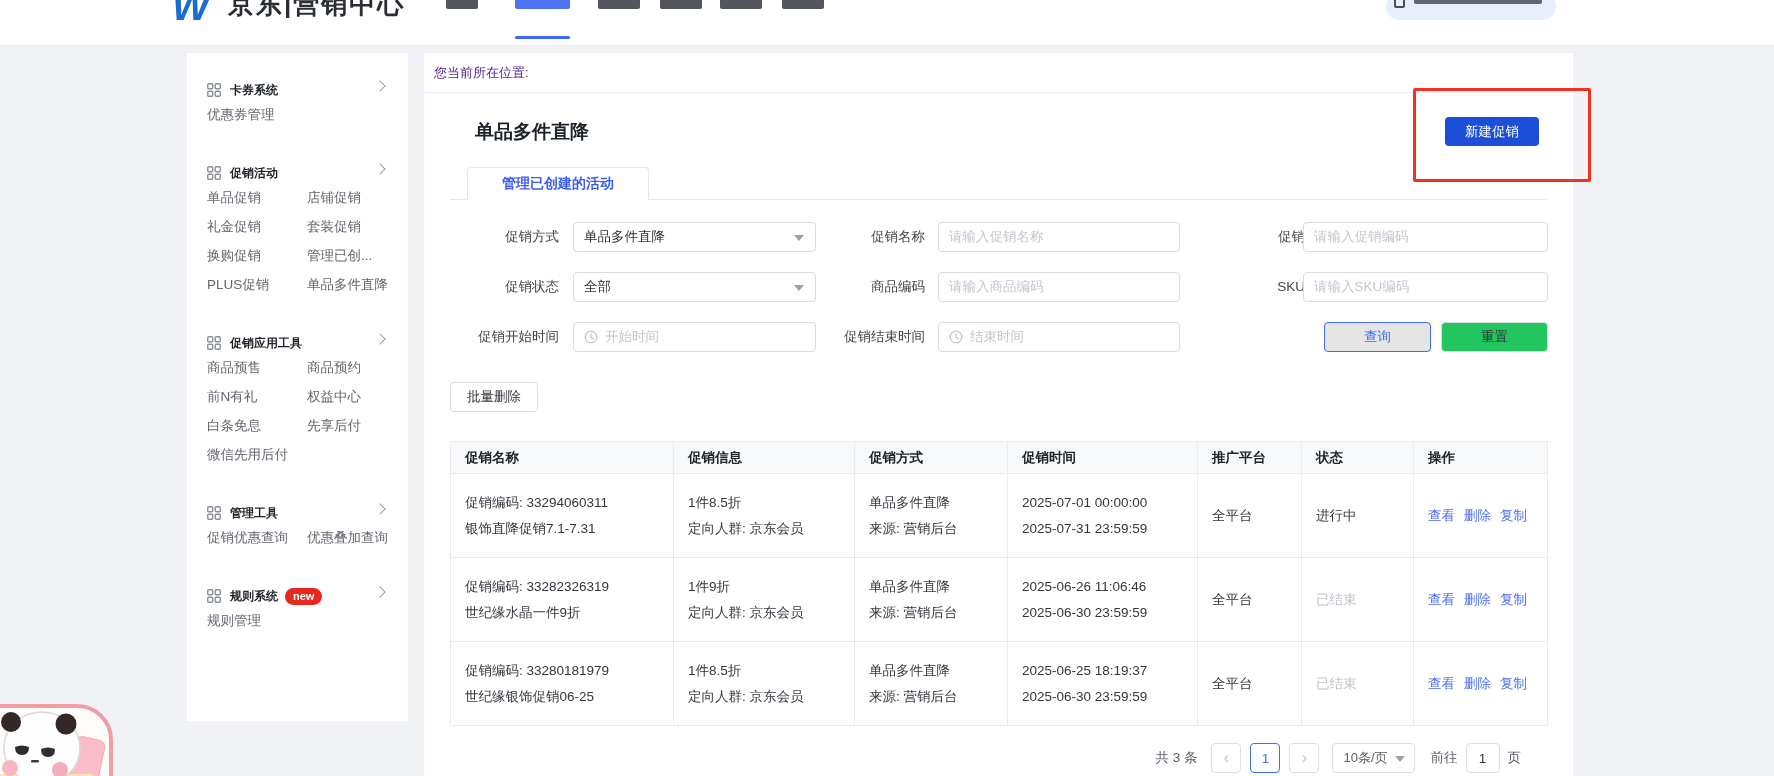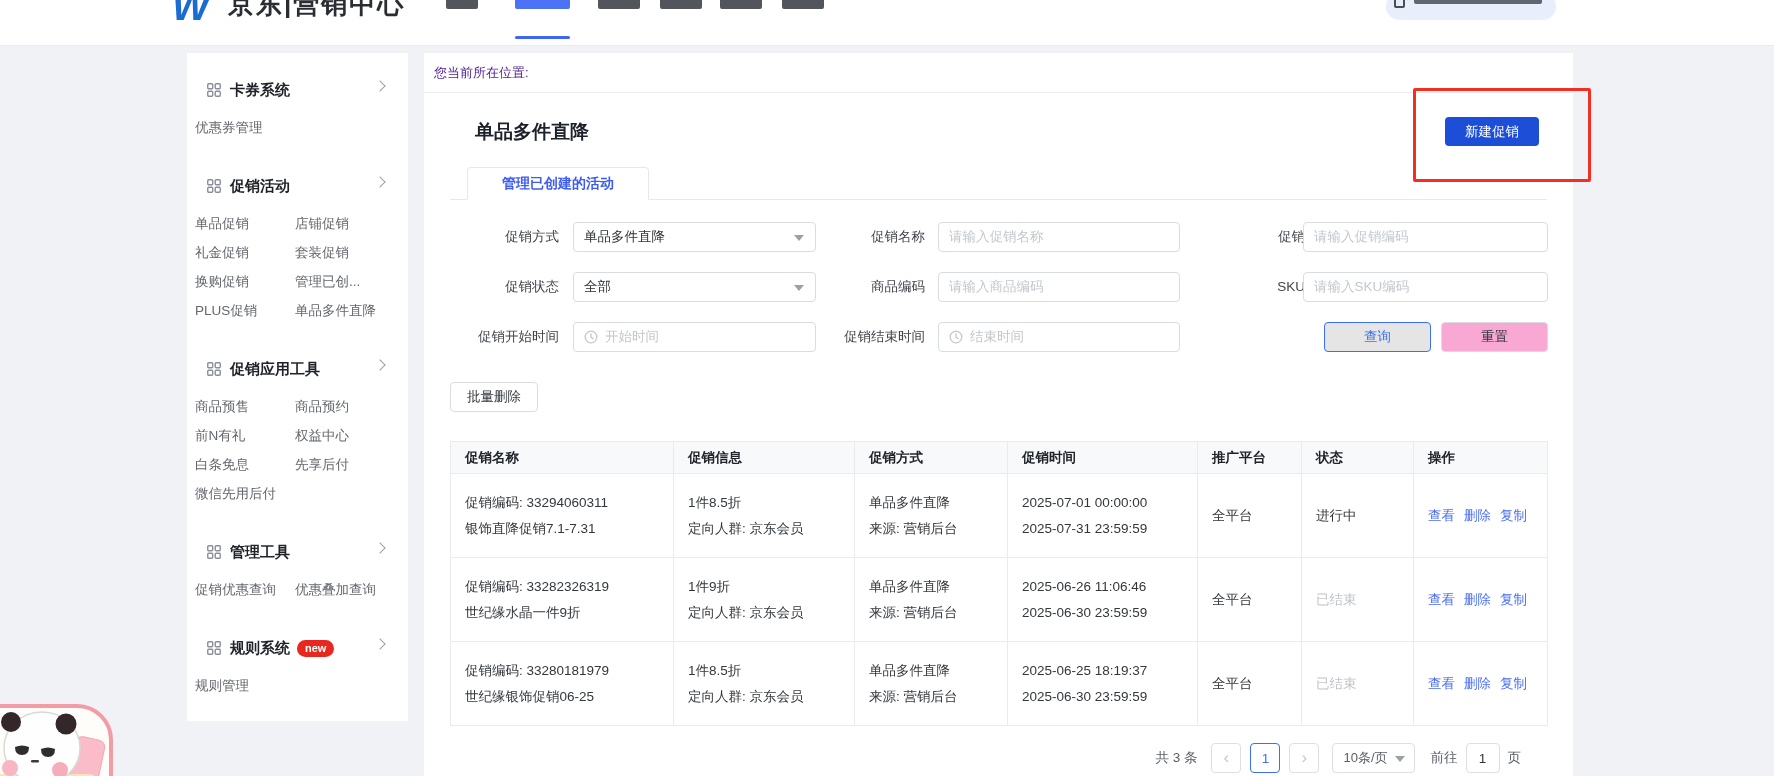--- a/index.html
+++ b/index.html
@@ -15,24 +15,24 @@
   .nav-underline { position:absolute; left:515px; top:36px; width:55px; height:3px; border-radius:2px; background:#3d66f5; }
   .header-pill { position:absolute; right:218px; top:-7px; width:170px; height:27px; border-radius:14px; background:#e9eefc; }
   .pill-icon { position:absolute; left:8px; top:4px; width:11px; height:11px; border:2px solid #4a4e55; border-radius:2px; }
   .pill-smudge { position:absolute; left:28px; top:3px; width:128px; height:8px; border-radius:2px; background:#4a4e55; opacity:.85; }
 
   
   .sidebar { position:absolute; left:187px; top:53px; width:221px; height:668px; background:#fff; padding-top:27px; z-index:2; }
   .side-sec + .side-sec { margin-top:34px; }
   .sec-head { display:flex; align-items:center; padding:0 20px; height:20px; position:relative; }
   .grid-icon { width:14px; height:14px; margin-right:9px; flex:none; }
-  .sec-title { font-size:15px; font-weight:700; color:#1f2329; white-space:nowrap; }
+  .sec-title { font-size:12px; font-weight:700; color:#1f2329; white-space:nowrap; }
   .chev { position:absolute; right:24px; top:2px; width:8px; height:8px; border-top:1.5px solid #9ca0a8; border-right:1.5px solid #9ca0a8; transform:rotate(45deg); }
   .badge-new { margin-left:7px; background:#e7281e; color:#fff; font-size:11px; font-weight:700; line-height:17px; padding:0 8px; border-radius:9px; }
-  .sec-items { margin-top:13px; padding:0 8px; display:grid; grid-template-columns:100px auto; }
+  .sec-items { margin-top:0; padding:0 20px; display:grid; grid-template-columns:100px auto; }
   .sec-item { font-size:13.5px; color:#63676e; line-height:29px; white-space:nowrap; cursor:pointer; }
 
   
   .main { position:absolute; left:424px; top:53px; width:1149px; height:723px; background:#fff; z-index:1; }
   .breadcrumb { height:40px; line-height:40px; border-bottom:1px solid #ebedf0; padding-left:10px; font-size:13px; color:#4c1d95; }
   .page-title { position:absolute; left:51px; top:66px; font-size:19px; font-weight:700; color:#1d2129; }
   .btn-primary { position:absolute; left:1021px; top:64px; width:94px; height:29px; background:#1d4ed8; border:none; border-radius:4px; color:#fff; font-size:13.5px; font-family:inherit; cursor:pointer; }
   .red-rect { position:absolute; left:1413px; top:88px; width:178px; height:94px; border:3px solid #f42e21; border-radius:2px; z-index:6; pointer-events:none; }
 
   .tabbar { position:absolute; left:26px; top:114px; width:1097px; height:33px; border-bottom:1px solid #e6e8ee; }
@@ -42,21 +42,21 @@
   .f-row { position:absolute; left:0; width:1149px; height:30px; }
   .f-row.r1 { top:169px; } .f-row.r2 { top:219px; } .f-row.r3 { top:269px; }
   .f-label { position:absolute; line-height:30px; font-size:13.5px; color:#41454c; text-align:right; white-space:nowrap; }
   .l-c1 { left:10px; width:125px; } .l-c2 { left:375px; width:126px; } .l-c3 { left:778px; width:130px; }
   .f-field { position:absolute; height:30px; border:1px solid #d9dce2; border-radius:4px; background:#fff; display:flex; align-items:center; padding:0 10px; font-size:13.5px; color:#2f3338; cursor:pointer; }
   .fd-c1 { left:149px; width:243px; } .fd-c2 { left:514px; width:242px; } .fd-c3 { left:879px; width:245px; }
   .f-field .ph { color:#c3c7ce; }
   .caret { position:absolute; right:11px; top:12px; width:0; height:0; border-left:5px solid transparent; border-right:5px solid transparent; border-top:6px solid #9aa0a8; }
   .clock { margin-right:7px; flex:none; }
   .btn-query { position:absolute; left:900px; width:107px; height:30px; background:#e5e5e5; border:1px solid #3d6ef5; color:#3d6ef5; border-radius:4px; font-size:13.5px; font-family:inherit; cursor:pointer; }
-  .btn-reset { position:absolute; left:1017px; width:107px; height:30px; background:#f9a8d4; border:1px solid #d9dce2; color:#32363c; border-radius:4px; font-size:13.5px; font-family:inherit; cursor:pointer; }
+  .btn-reset { position:absolute; left:1017px; width:107px; height:30px; background:#22c55e; border:1px solid #d9dce2; color:#32363c; border-radius:4px; font-size:13.5px; font-family:inherit; cursor:pointer; }
   .btn-batch { position:absolute; left:26px; top:329px; width:88px; height:30px; background:#fff; border:1px solid #d9dce2; color:#32363c; border-radius:4px; font-size:13.5px; font-family:inherit; cursor:pointer; }
 
   
   .tbl { position:absolute; left:26px; top:388px; width:1097px; border-collapse:collapse; table-layout:fixed; }
   .tbl th { height:32px; background:#f8f9fb; font-size:13.5px; font-weight:700; color:#21252b; text-align:left; padding-left:14px; border:1px solid #e9ebef; }
   .tbl td { height:84px; font-size:13.5px; color:#33373d; padding-left:14px; border:1px solid #e9ebef; vertical-align:middle; }
   .tbl td div { line-height:26px; white-space:nowrap; }
   td.status-ended { color:#c0c4cb; }
   .act-link { color:#4a6ef5; margin-right:9px; cursor:pointer; }
 

